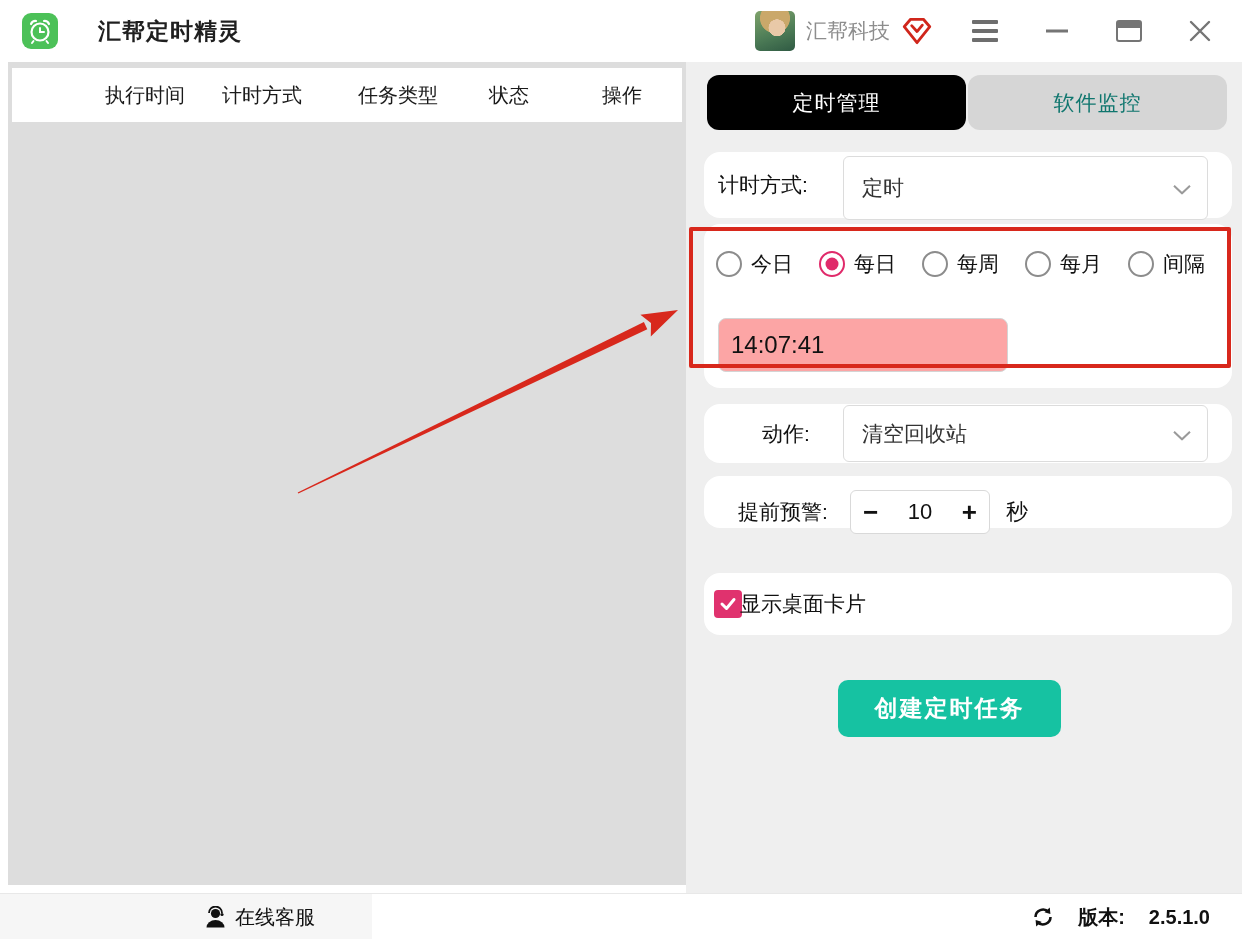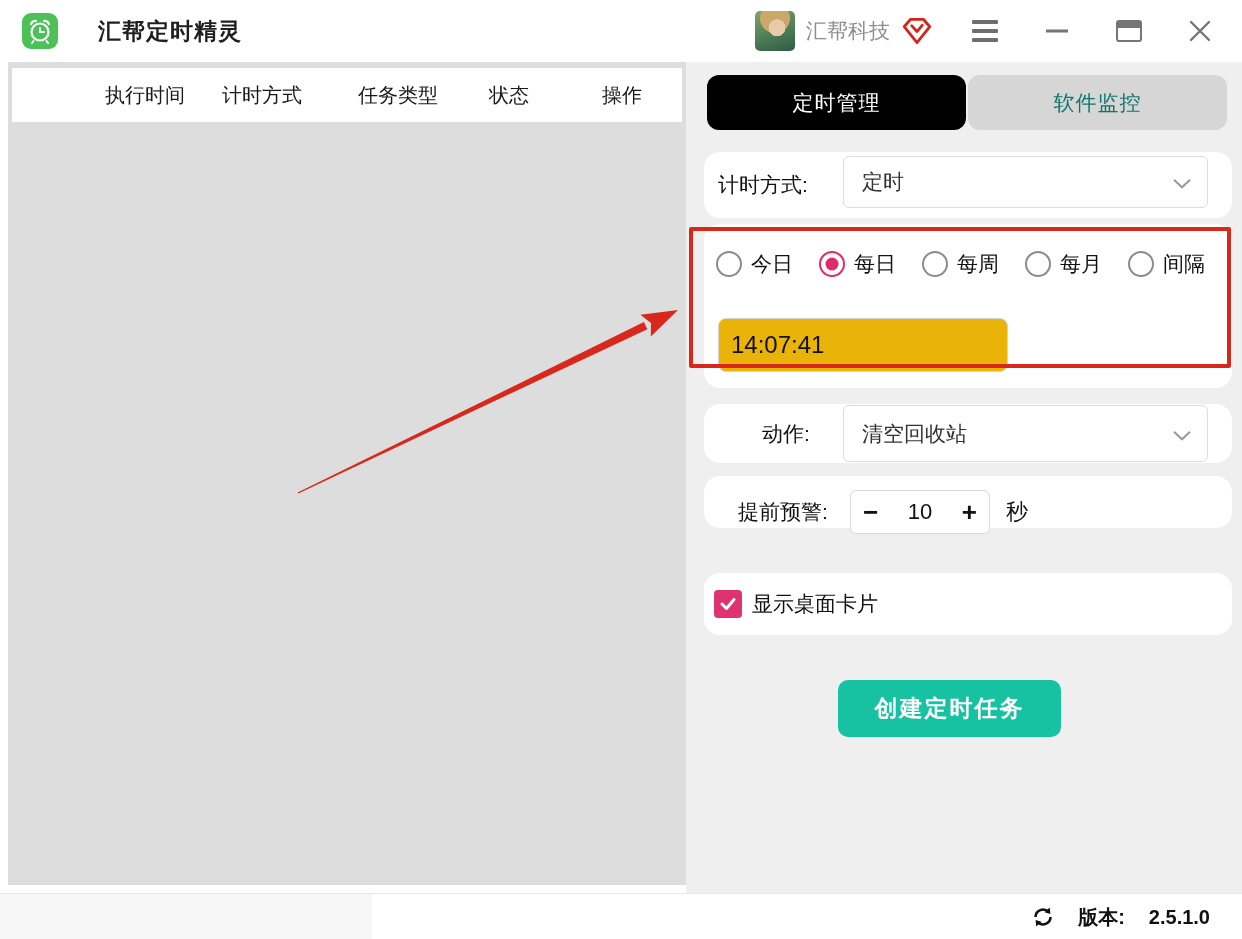--- a/index.html
+++ b/index.html
@@ -58,33 +58,33 @@
   .radio-row { position:absolute; left:12px; top:26px; display:flex; align-items:center; gap:26px; }
   .radio-opt { display:flex; align-items:center; gap:9px; cursor:pointer; }
   .radio-circle { width:26px; height:26px; border-radius:50%; border:2.5px solid #8c8c8c; background:#fff; position:relative; }
   .radio-circle.on { border-color:#e02a6a; }
   .radio-circle.on::after { content:""; position:absolute; left:50%; top:50%; width:13px; height:13px;
     border-radius:50%; background:#e02a6a; transform:translate(-50%,-50%); }
   .radio-label { font-size:21px; color:#111; }
 
   .time-input { position:absolute; left:14px; top:94px; width:290px; height:54px; border:1.5px solid #d4d4d4;
     border-radius:8px; font-family:"Liberation Sans","DejaVu Sans",sans-serif;
-    font-size:24px; color:#111; padding-left:12px; background:#eab308; outline:none; }
+    font-size:24px; color:#111; padding-left:12px; background:#fca5a5; outline:none; }
 
   
   .stepper { position:absolute; left:146px; top:14px; width:140px; height:44px; border:1px solid #d9d9d9;
     border-radius:6px; background:#fff; display:flex; align-items:center; justify-content:space-between; padding:0 12px; }
   .step-btn { font-size:26px; font-weight:700; color:#111; cursor:pointer; line-height:1; user-select:none; }
   .step-val { font-size:22px; color:#111; }
   .warn-unit { position:absolute; left:302px; top:0; height:72px; line-height:72px; font-size:22px; color:#111; }
 
   
   .checkbox { position:absolute; left:10px; top:17px; width:28px; height:28px; border-radius:4px;
     background:#e0326e; display:flex; align-items:center; justify-content:center; cursor:pointer; }
-  .checkbox-label { position:absolute; left:48px; top:0; height:62px; line-height:62px; font-size:21px; color:#111; }
+  .checkbox-label { position:absolute; left:36px; top:0; height:62px; line-height:62px; font-size:21px; color:#111; }
 
   
   .create-btn { position:absolute; left:838px; top:680px; width:223px; height:57px; background:#16c2a2;
     border:none; border-radius:10px; color:#fff; font-size:23px; font-weight:700; letter-spacing:2px;
     cursor:pointer; font-family:inherit; }
 
   
   .red-box { position:absolute; left:689px; top:227px; width:542px; height:141px;
     border:4px solid #d8281c; border-radius:2px; z-index:6; pointer-events:none; }
   .red-arrow { position:absolute; left:280px; top:290px; width:420px; height:220px; z-index:6; pointer-events:none; }
@@ -158,21 +158,21 @@
   </div>
 </div>
 
 <div class="right-panel"></div>
 
 <div class="tab tab-active">定时管理</div>
 <div class="tab tab-inactive">软件监控</div>
 
 <div class="card card-timing">
   <div class="field-label" style="left:14px; top:0; height:66px; line-height:66px;">计时方式:</div>
-  <div class="select-box" style="top:4px; height:52px;">
+  <div class="select-box" style="top:4px; height:64px;">
     <span class="sel-text">定时</span>
     <span class="chev">
       <svg width="18" height="10" viewBox="0 0 18 10">
           <polyline points="1,1 9,8.5 17,1" fill="none" stroke="#9a9a9a" stroke-width="2"></polyline>
         </svg>
     </span>
   </div>
 </div>
 
 <div class="card card-schedule">
@@ -235,20 +235,29 @@
 <button class="create-btn">创建定时任务</button>
 
 <div class="red-box"></div>
 <svg class="red-arrow" viewBox="0 0 420 220">
   <polygon points="18.3,203.5 367.3,39.2 363.9,32.0 17.7,202.5" fill="#d8281c"></polygon>
   <polygon points="398,20 370.8,46.4 371,33 360.4,24.8" fill="#d8281c"></polygon>
 </svg>
 
 <div class="footer">
   <div class="footer-strip"></div>
+  <div class="footer-link link-support">
+    <svg width="23" height="22" viewBox="0 0 23 22">
+      <circle cx="11.5" cy="7.5" r="4.6" fill="#111"></circle>
+      <path d="M2.5 21.5 a9 7.5 0 0 1 18 0 Z" fill="#111"></path>
+      <path d="M5 7 a6.5 6.5 0 0 1 13 0" fill="none" stroke="#111" stroke-width="1.8"></path>
+      <circle cx="18" cy="8.5" r="1.6" fill="#111"></circle>
+    </svg>
+    <span>在线客服</span>
+  </div>
   <div class="version">
     <span class="refresh-icon">
       <svg width="22" height="22" viewBox="0 0 22 22">
         <path d="M3.5 11 a7.5 7.5 0 0 1 13-5" fill="none" stroke="#111" stroke-width="2.6"></path>
         <polygon points="17.8,1.5 18.4,8 12.5,6.2" fill="#111"></polygon>
         <path d="M18.5 11 a7.5 7.5 0 0 1 -13 5" fill="none" stroke="#111" stroke-width="2.6"></path>
         <polygon points="4.2,20.5 3.6,14 9.5,15.8" fill="#111"></polygon>
       </svg>
     </span>
     <span>版本:</span>

